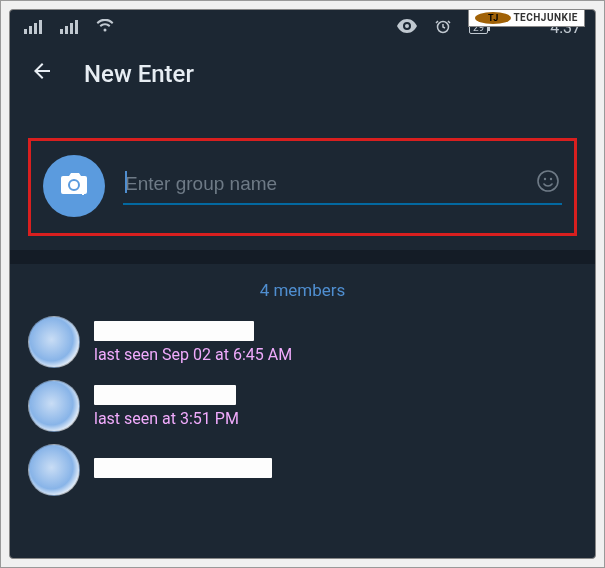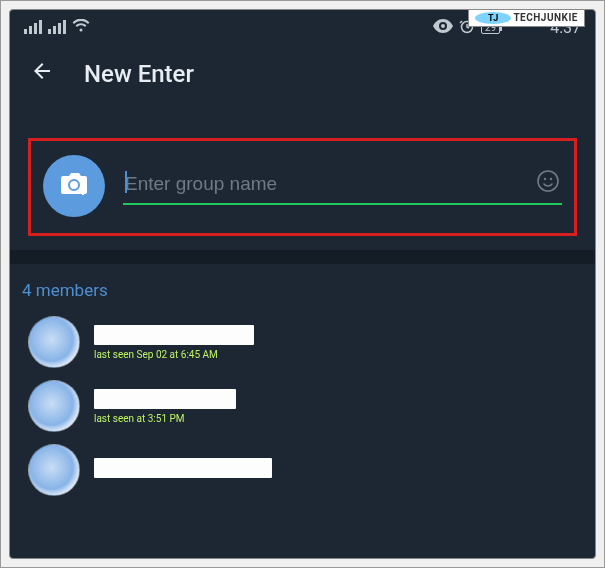--- a/index.html
+++ b/index.html
@@ -29,38 +29,38 @@
     font-weight: bold;
     padding: 2px 6px;
     border: 1px solid #888;
     border-top: none;
     letter-spacing: 0.5px;
     z-index: 10;
   }
   .watermark .circ {
     display: inline-block;
     width: 36px; height: 12px;
-    background: #7dd3fc;
+    background: #a16207;
     border-radius: 50%;
     color: #000;
     text-align: center;
     line-height: 12px;
     font-size: 9px;
     margin-right: 2px;
   }
   .statusbar {
     height: 34px;
     display: flex;
     align-items: center;
     justify-content: space-between;
     padding: 0 14px;
     color: #c0c8d0;
     font-size: 14px;
   }
-  .statusbar .left, .statusbar .right { display: flex; align-items: center; gap: 6px; }
+  .statusbar .left, .statusbar .right { display: flex; align-items: center; gap: 18px; }
   .sigbars { display: inline-flex; align-items: flex-end; gap: 2px; }
   .sigbars i { width: 3px; background: #c0c8d0; display: inline-block; }
   .sigbars i:nth-child(1){height:5px} .sigbars i:nth-child(2){height:8px}
   .sigbars i:nth-child(3){height:11px} .sigbars i:nth-child(4){height:14px}
   .wifi { font-size: 16px; }
   .battery {
     display: inline-flex; align-items: center;
     border: 1px solid #c0c8d0; border-radius: 2px;
     padding: 0 3px; font-size: 10px; height: 14px;
     position: relative;
@@ -91,42 +91,43 @@
     border-radius: 50%;
     display: flex; align-items: center; justify-content: center;
     flex-shrink: 0;
   }
   .camera-ico { color: #fff; }
   .name-input-wrap { flex: 1; position: relative; }
   .name-input {
     width: 100%;
     background: transparent;
     border: none;
-    border-bottom: 2px solid #22c55e;
+    border-bottom: 2px solid #0369a1;
     color: #7f8b97;
     font-size: 19px;
     padding: 6px 30px 8px 2px;
     outline: none;
   }
   .name-input::placeholder { color: #6e7a86; }
   .cursor {
     position: absolute; left: 2px; top: 4px;
     width: 1.5px; height: 22px;
     background: #4f8ed0;
   }
   .emoji-btn {
     position: absolute; right: 0; top: 2px;
     width: 26px; height: 26px;
     color: #6e7a86;
   }
   .divider { height: 14px; background: #141c26; }
   .members-label {
     color: #4f8ed0;
     font-size: 17px;
-    padding: 16px 12px 10px;
+    padding: 16px 22px 10px;
+    text-align: center;
   }
   .member {
     display: flex;
     align-items: center;
     gap: 14px;
     padding: 6px 18px;
   }
   .avatar {
     width: 52px; height: 52px;
     border-radius: 50%;
@@ -134,21 +135,21 @@
     border: 1px solid rgba(0,0,0,0.25);
     flex-shrink: 0;
   }
   .minfo { flex: 1; }
   .redact {
     height: 20px;
     background: #fdfdfd;
     border-radius: 1px;
     margin-bottom: 4px;
   }
-  .lastseen { color: #bef264; font-size: 10px; }
+  .lastseen { color: #f0abfc; font-size: 16px; }
 </style>
 </head>
 <body>
 
 <div class="phone">
   <div class="watermark">
     <span class="circ">TJ</span><span>TECHJUNKIE</span>
   </div>
 
   <div class="statusbar">

